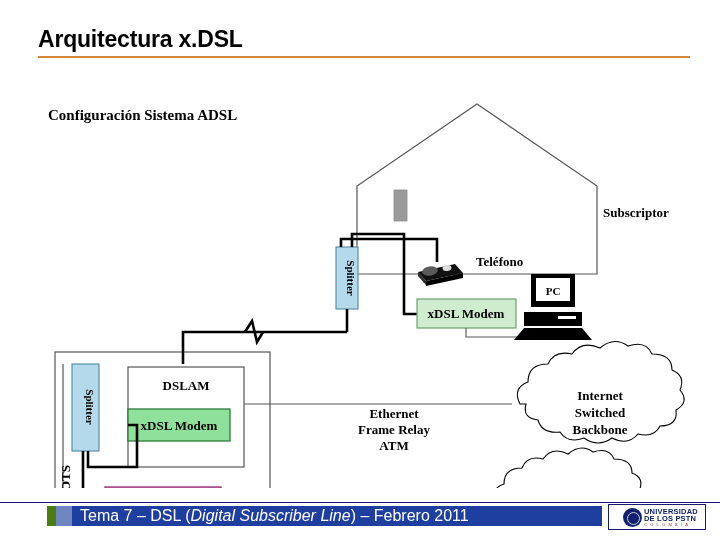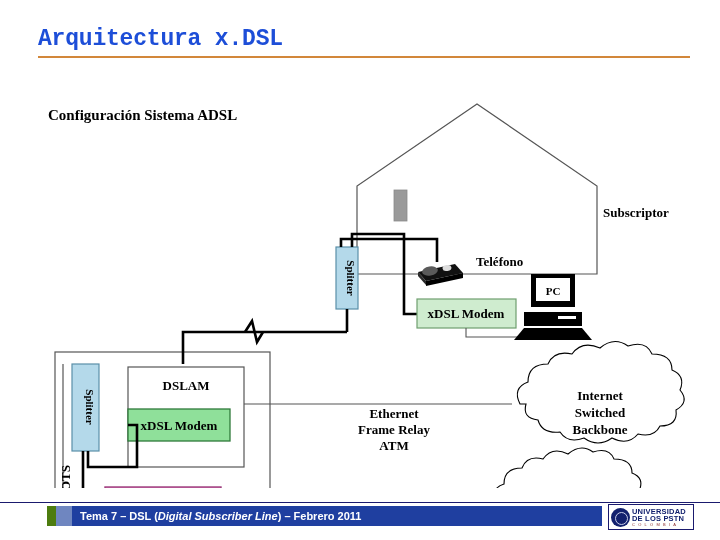--- a/index.html
+++ b/index.html
@@ -13,24 +13,24 @@
     position: relative;
     overflow: hidden;
     font-family: "Liberation Sans", sans-serif;
   }
 
   
   #slide-title {
     position: absolute;
     left: 38px;
     top: 26px;
-    font-family: Liberation Mono, monospace;
+    font-family: Liberation Sans, sans-serif;
     font-size: 23px;
     font-weight: bold;
-    color: #1d4ed8;
+    color: #000000;
     letter-spacing: -0.2px;
     white-space: nowrap;
   }
   #title-rule {
     position: absolute;
     left: 38px;
     top: 56px;
     width: 652px;
     height: 2px;
     background: #d2873a;
@@ -84,37 +84,38 @@
     left: 72px;
     top: 506px;
     width: 530px;
     height: 20px;
     background: #1f3fa0;
     display: flex;
     align-items: center;
   }
   #footer-text {
     color: #ffffff;
-    font-size: 11px;
-    font-weight: bold;
+    font-size: 16px;
+    font-weight: normal;
     padding-left: 8px;
     white-space: nowrap;
   }
   #footer-text .ital { font-style: italic; }
   #uni-logo {
     position: absolute;
     left: 608px;
     top: 504px;
     width: 84px;
     height: 24px;
     border: 1px solid #1a1a6e;
     background: #ffffff;
     display: flex;
     align-items: center;
     overflow: hidden;
+    padding-left: 12px;
   }
   #uni-seal {
     width: 19px;
     height: 19px;
     margin-left: 2px;
     border-radius: 50%;
     background: #12206e;
     flex: 0 0 auto;
     position: relative;
   }

